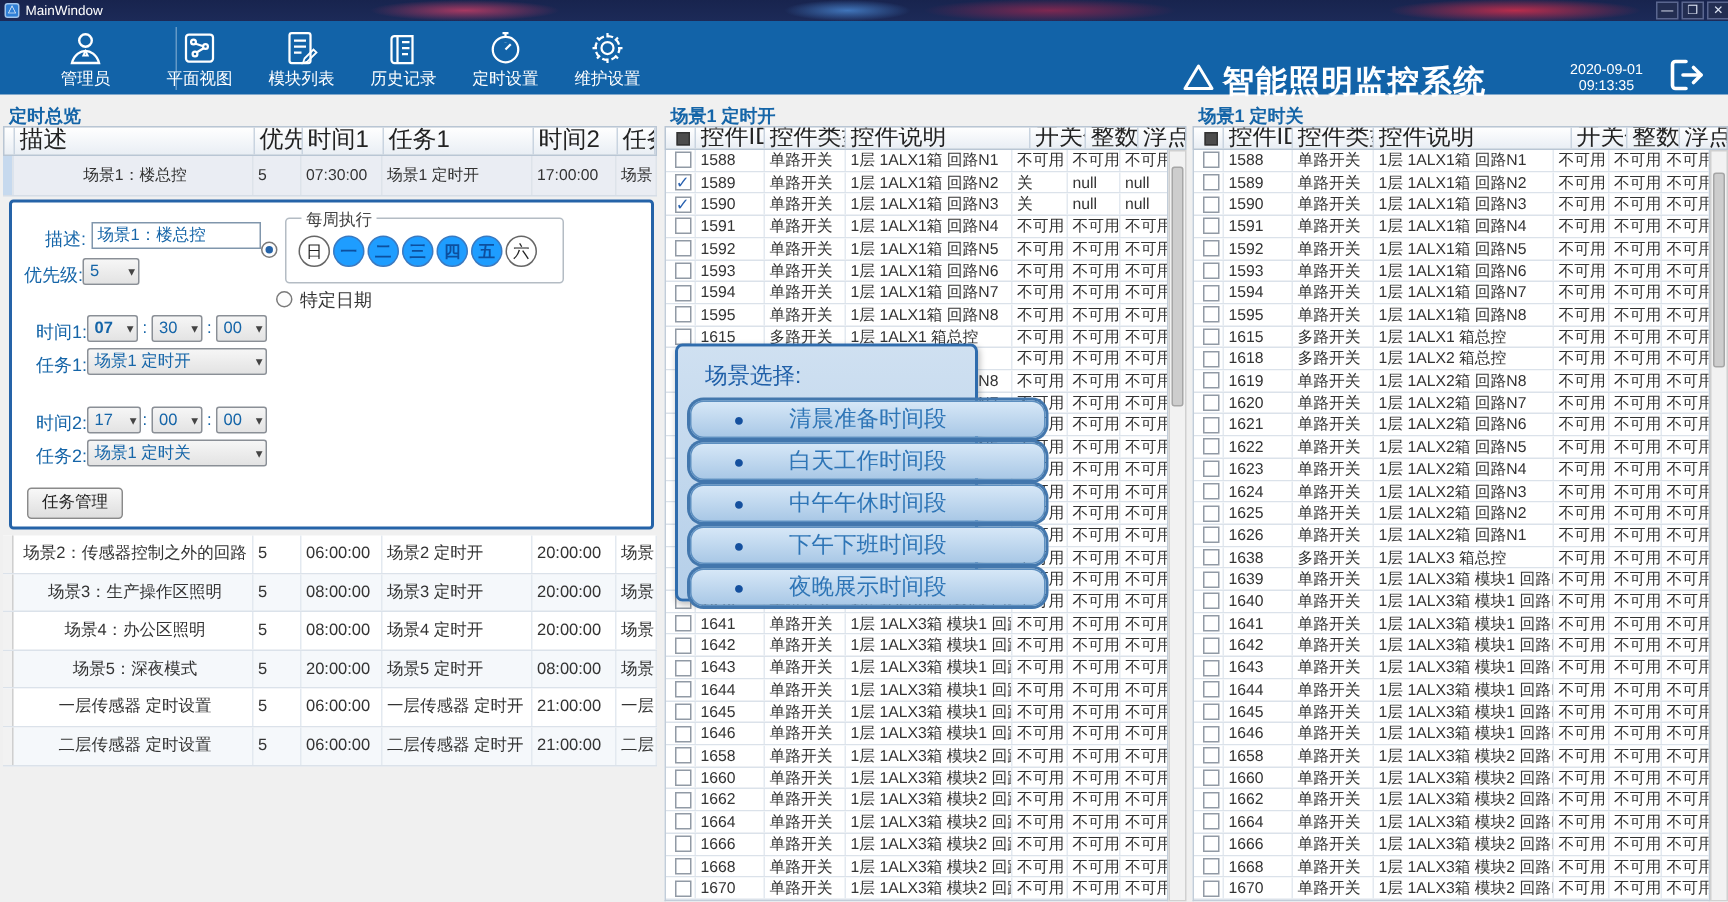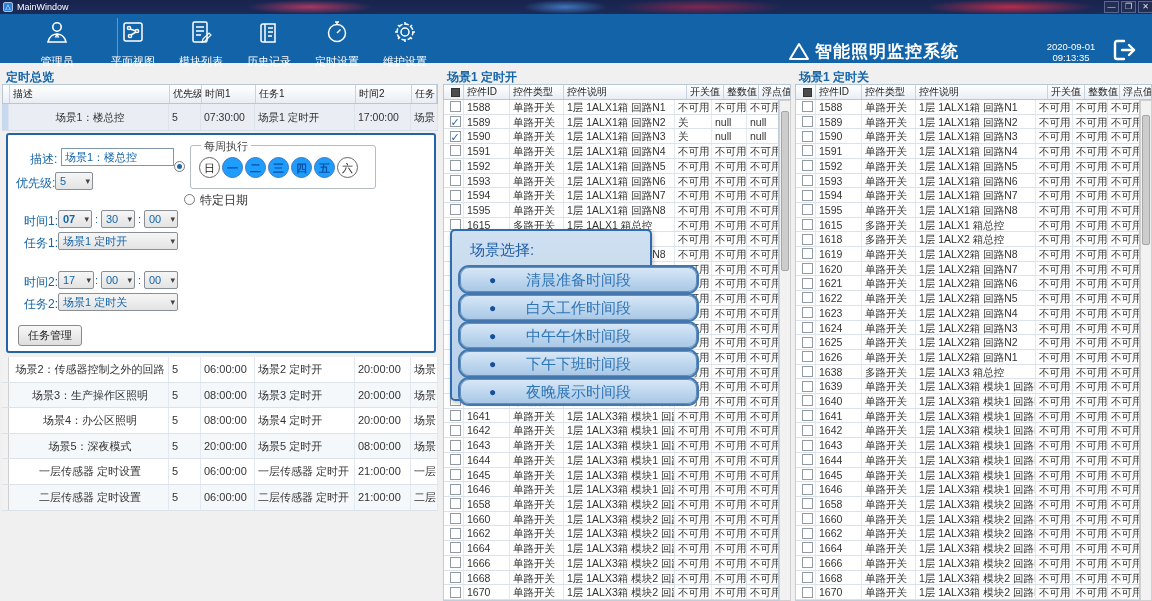--- a/index.html
+++ b/index.html
@@ -19,33 +19,33 @@
   #app-ico { left:3px; top:2px; width:10px; height:10px; background:#2f7fd6; border:1px solid #9fc4ec;
     border-radius:2px; color:#fff; font-size:7px; line-height:8px; text-align:center; }
   #win-title { left:17px; top:2px; }
   .winbtn { top:1px; width:15px; height:12px; background:#232e52; border:1px solid #5a668f;
     color:#dfe6f5; font-size:8px; line-height:10px; text-align:center; }
 
   
   #toolbar { left:0; top:14px; width:1152px; height:49px; background:#1263a8; color:#fff; }
   .tb-item { top:4px; width:66px; height:42px; text-align:center; cursor:pointer; }
   .tb-item svg { display:block; margin:1px auto 0; }
-  .tb-label { font-size:11px; display:block; margin-top:9px; }
+  .tb-label { font-size:11px; display:block; margin-top:0; }
   #tb-sep { left:117px; top:4px; width:1px; height:42px; background:rgba(255,255,255,.35); }
-  #app-title { left:815px; top:26px; font-size:17px; font-weight:bold; letter-spacing:1px; }
+  #app-title { left:815px; top:26px; font-size:21px; font-weight:bold; letter-spacing:1px; }
   #title-ico { left:788px; top:28px; }
   #hdr-datetime { left:1042px; top:27px; width:58px; text-align:center; font-size:9.5px; line-height:11px; }
   #logout { left:1112px; top:24px; cursor:pointer; }
 
   
   .panel-title { font-size:12px; font-weight:bold; color:#1565a8; }
 
   
   .thead { display:flex; background:linear-gradient(#ffffff,#e9eef4); border:1px solid #b9c6d4; }
-  .th { border-right:1px solid #c9d4e0; font-size:10px; color:#222; padding-left:3px;
+  .th { border-right:1px solid #c9d4e0; font-size:16px; color:#222; padding-left:3px;
     white-space:nowrap; overflow:hidden; }
   .trow { display:flex; background:#fff; border-bottom:1px solid #dbe2ea; cursor:default; }
   .td { border-right:1px solid #e3e9f0; font-size:10.5px; color:#333; padding-left:3px;
     white-space:nowrap; overflow:hidden; }
   .cb { width:11px; height:11px; background:#fff; border:1px solid #919aa5; position:relative; margin:auto; }
   .cb.on::after { content:"✓"; position:absolute; left:0px; top:-2px; color:#2a62b0; font-size:11px; font-weight:bold; }
   .cb.head { width:9px; height:9px; background:#4c4c4c; border:1px solid #333; }
 
   
   #left-header { left:2px; top:84px; width:436px; height:20px; }

